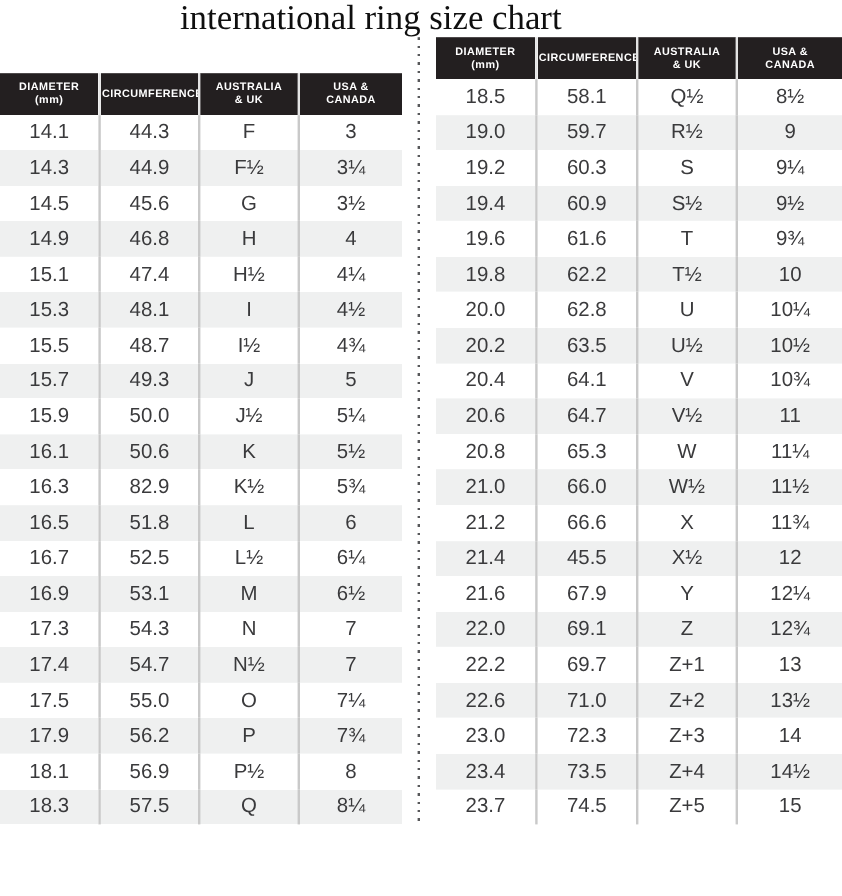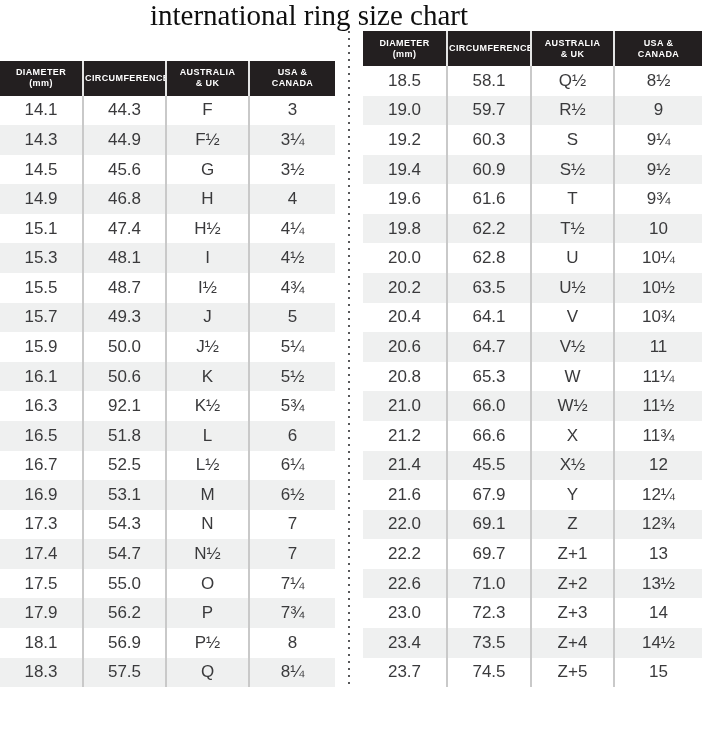--- a/index.html
+++ b/index.html
@@ -159,21 +159,21 @@
           <td>5¼</td>
         </tr>
         <tr>
           <td>16.1</td>
           <td>50.6</td>
           <td>K</td>
           <td>5½</td>
         </tr>
         <tr>
           <td>16.3</td>
-          <td>92.1</td>
+          <td>82.9</td>
           <td>K½</td>
           <td>5¾</td>
         </tr>
         <tr>
           <td>16.5</td>
           <td>51.8</td>
           <td>L</td>
           <td>6</td>
         </tr>
         <tr>

